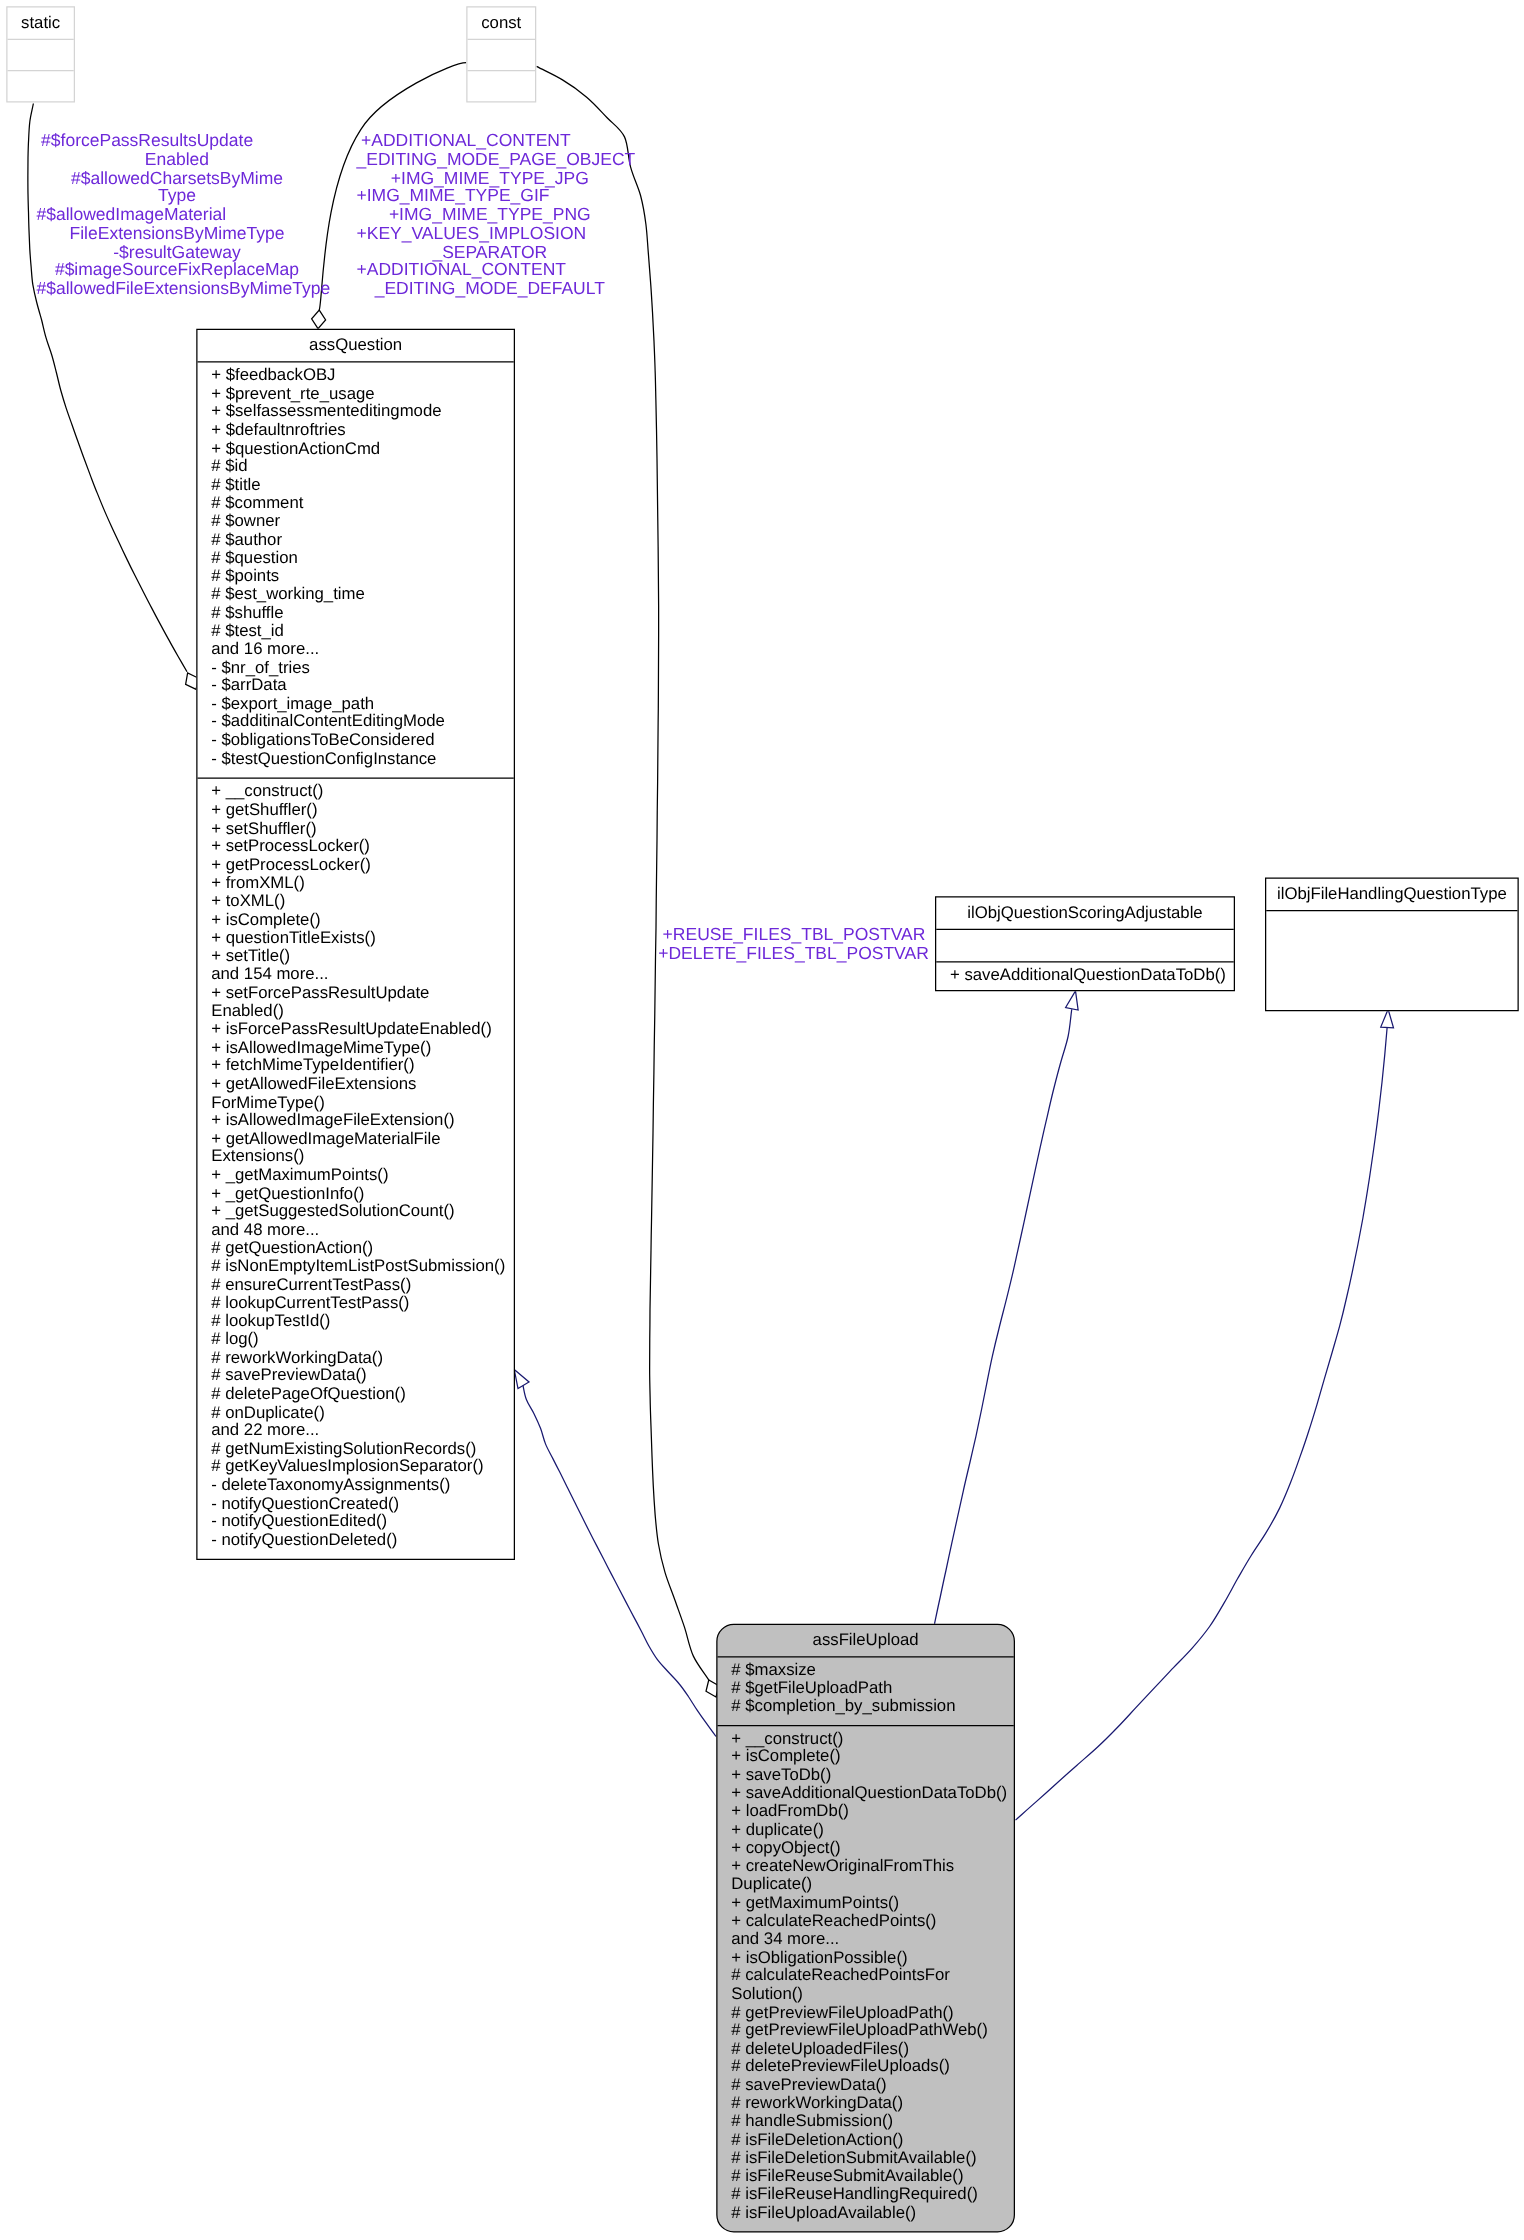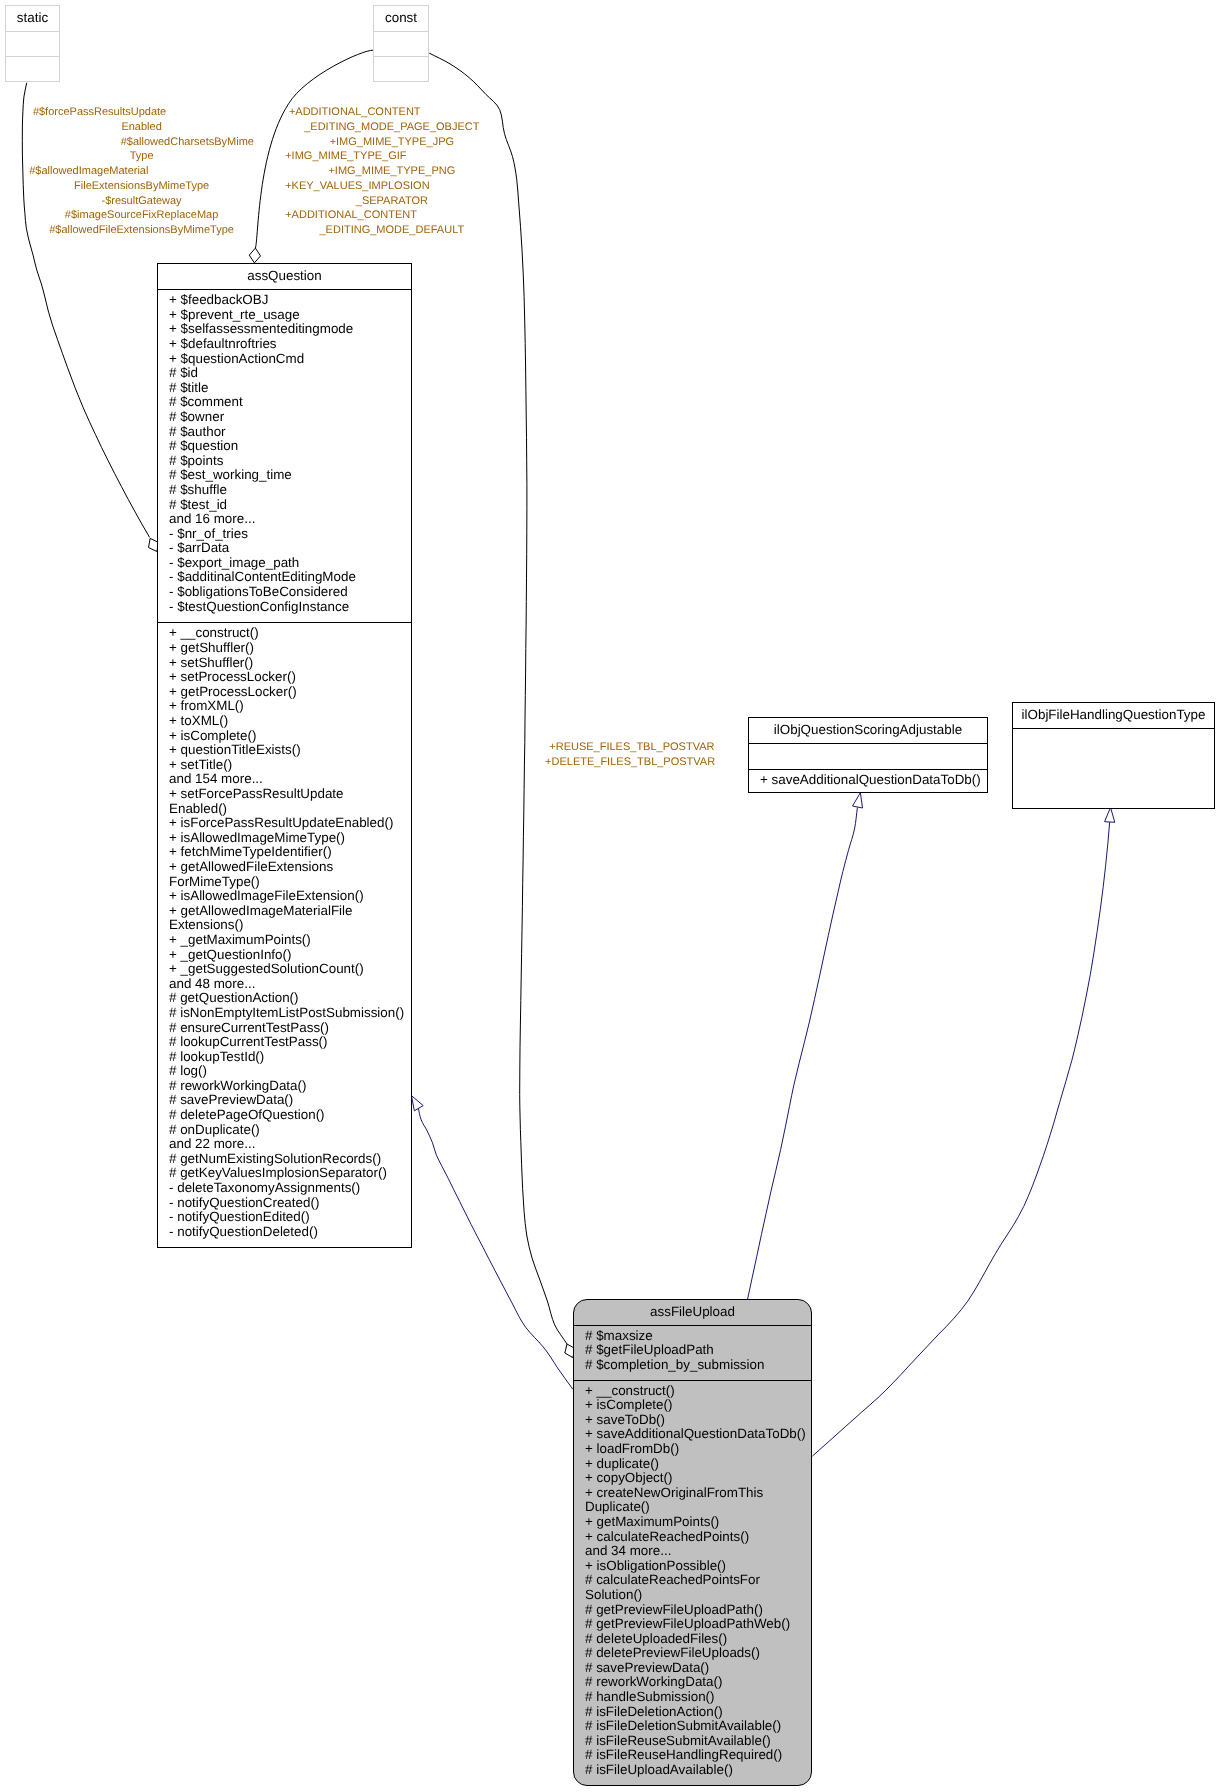--- a/index.html
+++ b/index.html
@@ -17,22 +17,22 @@
 
   .nsec { box-sizing:border-box; overflow:hidden; }
   .node.small .nsec + .nsec { border-top:1px solid #d4d4d4; }
   .node.main  .nsec + .nsec { border-top:1px solid #000000; }
 
   .ntitle { text-align:center; font-size:13.4px; line-height:13.4px; color:#000000; }
   .row    { font-size:13.4px; line-height:14.6px; color:#000000;
             padding-left:11px; white-space:nowrap; }
   .rline  { font-size:13.4px; line-height:14.6px; }
 
-  .edgelabel { position:absolute; font-size:11px; line-height:14.72px;
-               text-align:center; color:#a16207; }
+  .edgelabel { position:absolute; font-size:14px; line-height:14.72px;
+               text-align:center; color:#6d28d9; }
   .elrow { white-space:nowrap; }
 </style>
 </head>
 <body>
 
 <div id="canvas">
   <svg id="edge-layer" viewBox="0 0 1219 1792" width="1219" height="1792" xmlns="http://www.w3.org/2000/svg">
       <g>
         <path d="M26.7,82.8 C25.8,87.5 24.5,92.2 23.9,97 C23.3,101.8 23.1,106.7 22.9,111.6 C22.6,116.4 22.5,121.3 22.4,126.1 C22.4,131 22.3,135.8 22.3,140.7 C22.3,145.5 22.3,150.4 22.4,155.2 C22.5,160.1 22.6,164.9 22.8,169.8 C22.9,174.6 23,179.5 23.2,184.3 C23.4,189.2 23.6,194 23.8,198.9 C24.1,203.7 24.4,208.5 24.9,213.4 C25.3,218.2 25.5,223.1 26.3,227.9 C27.1,232.6 28.2,237.3 29.4,242 C30.6,246.7 32,251.4 33.3,256 C34.5,260.7 35.4,265.5 36.8,270.1 C38.1,274.8 40,279.3 41.4,284 C42.8,288.6 43.9,293.3 45.1,298 C46.3,302.7 47.3,307.5 48.6,312.2 C49.9,316.8 51.3,321.5 52.8,326.1 C54.3,330.7 56,335.3 57.6,339.8 C59.2,344.4 60.8,349 62.5,353.6 C64.1,358.1 65.7,362.7 67.4,367.2 C69.1,371.8 70.8,376.4 72.5,380.9 C74.2,385.4 75.9,390 77.8,394.5 C79.6,399 81.4,403.4 83.3,407.9 C85.2,412.4 87.2,416.8 89.2,421.2 C91.2,425.6 93.3,430 95.4,434.4 C97.4,438.8 99.5,443.2 101.6,447.5 C103.7,451.9 105.9,456.3 108.1,460.6 C110.3,464.9 112.5,469.2 114.7,473.6 C116.9,477.9 119.1,482.2 121.4,486.5 C123.6,490.8 125.9,495.1 128.2,499.3 C130.5,503.6 132.8,507.9 135.2,512.1 C137.5,516.4 139.9,520.6 142.3,524.8 C144.7,529 147.2,533.2 149.6,537.4" fill="none" stroke="#000000" stroke-width="1"></path>
         <polygon points="156.9,551.5 148.5,547.5 150.1,538.4 158.5,542.4" fill="#ffffff" stroke="#000000" stroke-width="1"></polygon>
@@ -375,21 +375,21 @@
           <div class="rline"># isFileReuseHandlingRequired()</div>
         </div>
         <div class="row">
           <div class="rline"># isFileUploadAvailable()</div>
         </div>
       </div>
     </div>
     <div class="edgelabel" style="left: 29.2px; top: 105.3px; width: 224.8px;">
       <div class="elrow" style="text-align: left; padding-left: 3.7px;">#$forcePassResultsUpdate</div>
       <div class="elrow" style="text-align: center;">Enabled</div>
-      <div class="elrow" style="text-align: right;">#$allowedCharsetsByMime</div>
+      <div class="elrow" style="text-align: center;">#$allowedCharsetsByMime</div>
       <div class="elrow" style="text-align: center;">Type</div>
       <div class="elrow" style="text-align: left;">#$allowedImageMaterial</div>
       <div class="elrow" style="text-align: center;">FileExtensionsByMimeType</div>
       <div class="elrow" style="text-align: center;">-$resultGateway</div>
       <div class="elrow" style="text-align: center;">#$imageSourceFixReplaceMap</div>
       <div class="elrow" style="text-align: center;">#$allowedFileExtensionsByMimeType</div>
     </div>
     <div class="edgelabel" style="left: 285.2px; top: 105.3px; width: 213.3px;">
       <div class="elrow" style="text-align: left; padding-left: 3.7px;">+ADDITIONAL_CONTENT</div>
       <div class="elrow" style="text-align: center;">_EDITING_MODE_PAGE_OBJECT</div>

